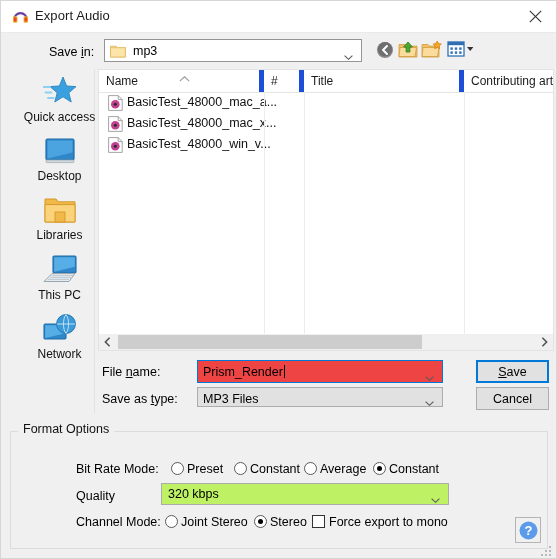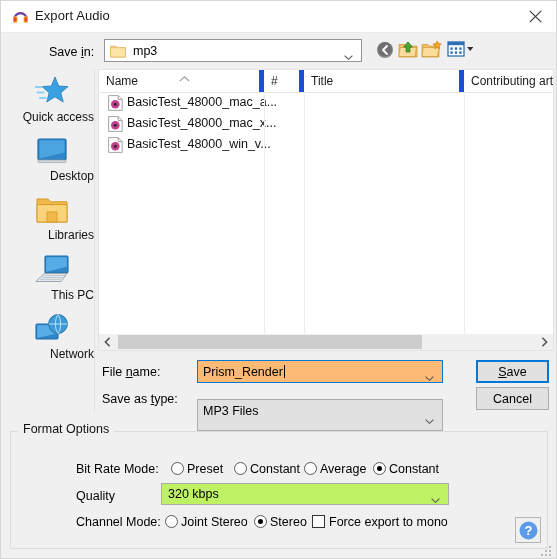--- a/index.html
+++ b/index.html
@@ -100,23 +100,23 @@
   
   #placesbar {
     position: absolute;
     left: 8px; top: 68px;
     width: 85px; height: 344px;
     background: #f0f0f0;
     border-right: 1px solid #e2e2e2;
   }
   .place-item {
     position: absolute;
-    left: 0;
+    left: 8px;
     width: 85px;
-    text-align: right;
+    text-align: center;
     cursor: default;
   }
   .place-icon {
     height: 34px;
     display: flex; align-items: flex-end; justify-content: center;
     margin-bottom: 3px;
   }
   .place-label {
     font-size: 12px;
     color: #111111;
@@ -216,45 +216,44 @@
     white-space: nowrap;
   }
   #filename-label { left: 101px; top: 364px; }
   #savetype-label { left: 101px; top: 391px; }
 
   #filename-input {
     position: absolute;
     left: 196px; top: 359px;
     width: 246px; height: 23px;
     box-sizing: border-box;
-    background: #fdba74;
+    background: #ef4444;
     border: 1px solid #0078d7;
   }
   #filename-value {
     position: absolute;
     left: 5px; top: 4px;
     font-size: 12.5px;
     white-space: nowrap;
   }
   #filename-caret {
     display: inline-block;
     width: 1px;
     height: 13px;
     background: #000000;
     vertical-align: -2px;
     margin-left: 1px;
   }
   #savetype-combo {
     position: absolute;
     left: 196px; top: 386px;
-    width: 246px; height: 32px;
+    width: 246px; height: 20px;
     box-sizing: border-box;
     background: #e1e1e1;
     border: 1px solid #acacac;
-    margin-top: 12px;
   }
   #savetype-value {
     position: absolute;
     left: 5px; top: 4px;
     font-size: 12.5px;
     white-space: nowrap;
   }
 
   
   .dlg-btn {

